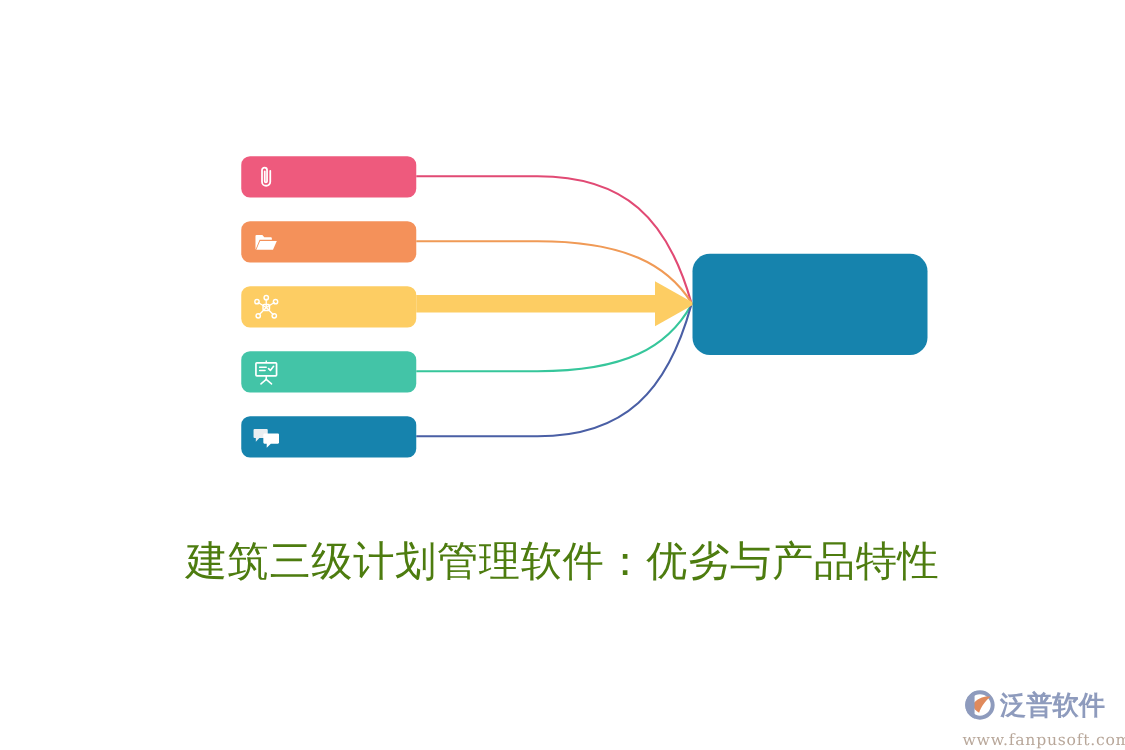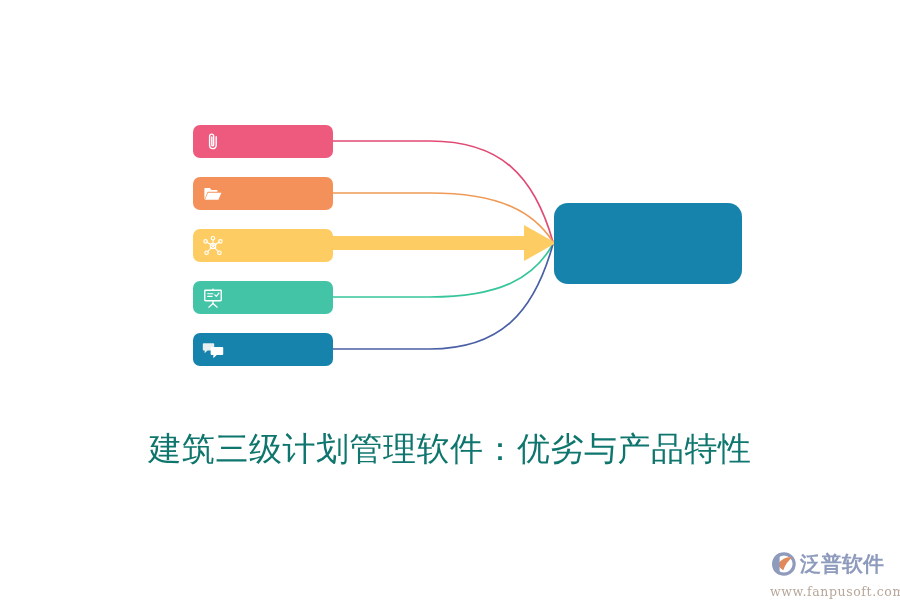--- a/index.html
+++ b/index.html
@@ -79,21 +79,21 @@
   
   #title {
     position: absolute;
     left: 0;
     top: 425px;
     width: 900px;
     text-align: center;
     font-family: "DejaVu Serif", "Liberation Serif", serif;
     font-size: 33px;
     line-height: 48px;
-    color: #0f766e;
+    color: #4d7c0f;
     letter-spacing: 0.5px;
     white-space: nowrap;
   }
 
   
   #watermark {
     position: absolute;
     left: 770px;
     top: 548px;
     width: 122px;

